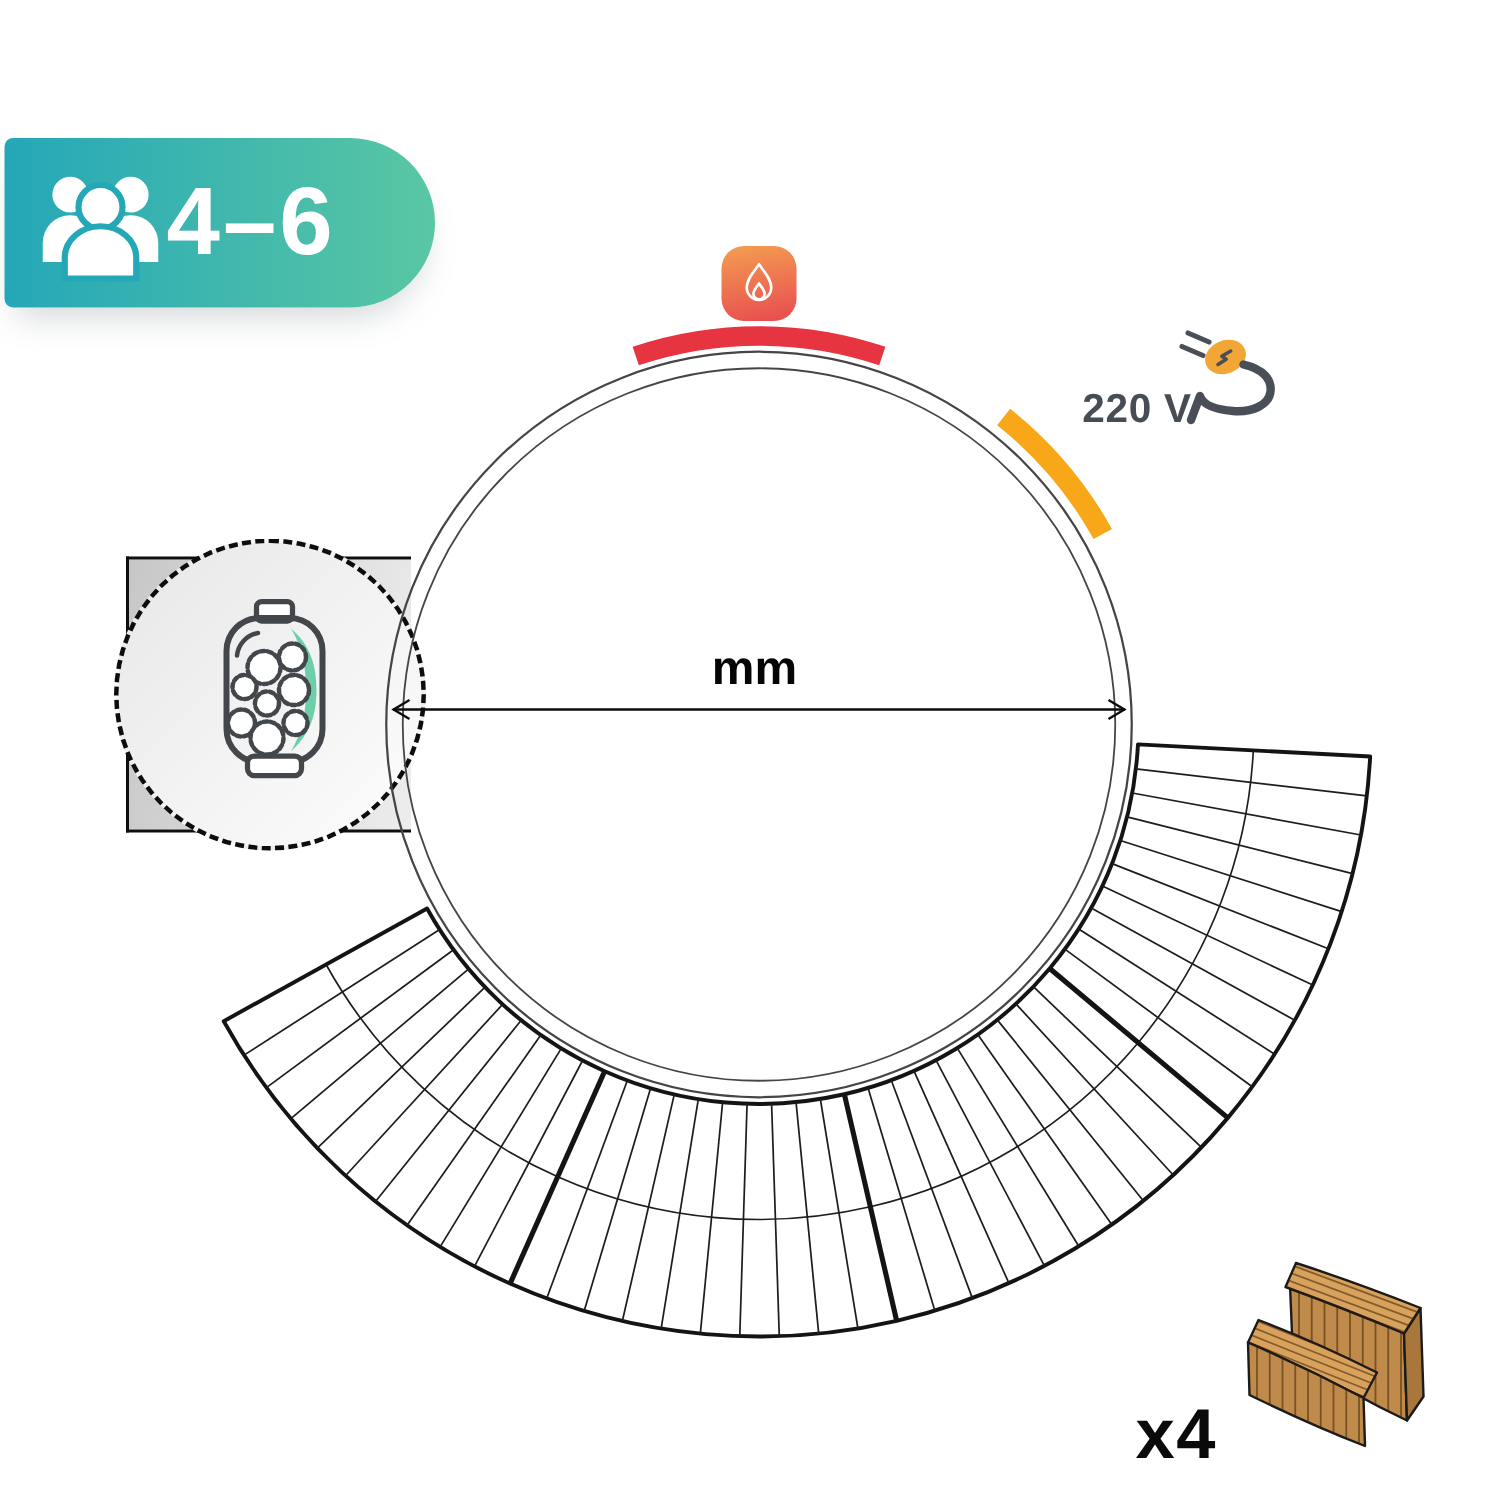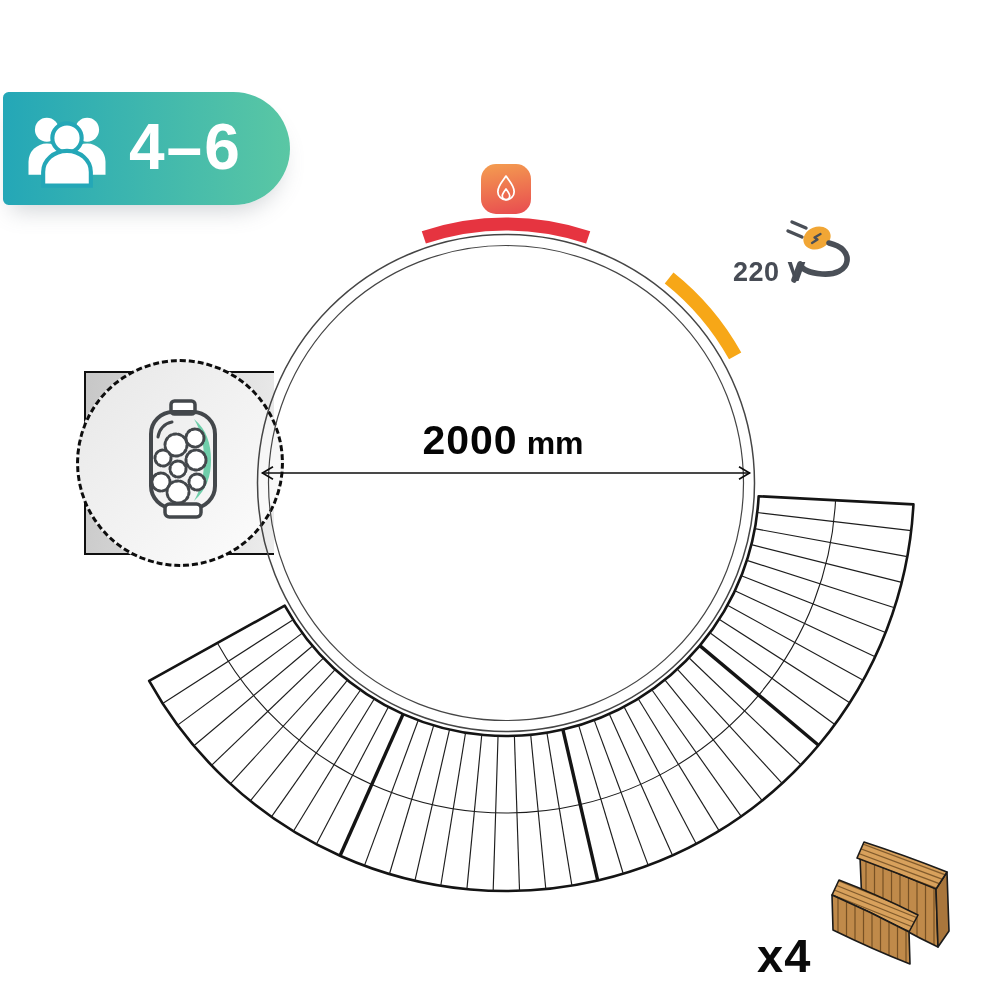--- a/index.html
+++ b/index.html
@@ -6,21 +6,21 @@
   #canvas{
     position:relative;width:1002px;height:1000px;background:#fff;overflow:hidden;
     font-family:"Liberation Sans", sans-serif;
   }
   .abs{position:absolute;}
   
   #capacity-badge{
     left:3px;top:92px;width:287px;height:113px;
     border-radius:6px 60px 60px 6px;
     background:linear-gradient(90deg,var(--teal1),var(--teal2));
-    display:flex;align-items:center;gap:18px;padding-left:20px;box-sizing:border-box;
+    display:flex;align-items:center;padding-left:20px;box-sizing:border-box;
     box-shadow:0 14px 22px -8px rgba(110,120,130,.30);
   }
   #capacity-badge .label{
     color:#fff;font-size:64px;font-weight:800;letter-spacing:2px;line-height:1;
     padding-bottom:4px;
   }
   
   #stove-platform{
     left:84px;top:371px;width:190px;height:184px;
     background:linear-gradient(100deg,#c7c7c7,#ededed);
@@ -32,21 +32,21 @@
     background:linear-gradient(135deg,#e7e7e7,#fdfdfd);
   }
   
   #heater-badge{
     left:481px;top:164px;width:50px;height:50px;border-radius:15px;
     background:linear-gradient(170deg,var(--flame1),var(--flame2));
     display:flex;align-items:center;justify-content:center;
   }
   
   #voltage-label{
-    left:710px;top:257px;width:96px;text-align:right;
+    left:710px;top:257px;width:96px;text-align:center;
     color:var(--vtext);font-size:27px;font-weight:700;letter-spacing:.5px;
   }
   
   #dimension-label{
     left:503px;top:464px;transform:translate(-50%,-100%);
     display:flex;align-items:baseline;gap:9px;color:#050505;white-space:nowrap;
   }
   #dimension-label .val{font-size:41px;font-weight:800;letter-spacing:1px;}
   #dimension-label .unit{font-size:32px;font-weight:700;}
   
@@ -170,21 +170,20 @@
       <ellipse cx="817" cy="238" rx="14" ry="11" transform="rotate(-22 817 238)" style="fill:var(--plug);" stroke="none"></ellipse>
       <path d="M 812 243 l 5.5 -3.5 l -3 -2 l 6 -3.5" stroke-width="2.3"></path>
       <path d="M 829 243 C 842 246 848 253 847 261 C 846 270 835 275 822 274
                C 810 273 802 270 800 264 L 794 280" stroke-width="5.6"></path>
     </g>
   </svg>
 
   <div id="voltage-label" class="abs">220 V</div>
 
   <div id="dimension-label" class="abs">
-    <span class="val">2000</span>
     <span class="unit">mm</span>
   </div>
 
   <svg class="abs" style="left:824px;top:831px;" width="152" height="140" viewBox="0 0 152 140">
     <defs>
       <clipPath id="c-ur">
           <path d="M 36 26 Q 76 44 112 57 L 114 116 Q 78 99 38 74 Z"></path>
         </clipPath>
       <clipPath id="c-ut">
           <path d="M 33 27 L 40 11 Q 80 24 123 41 L 112 58 Q 74 42 33 27 Z"></path>

